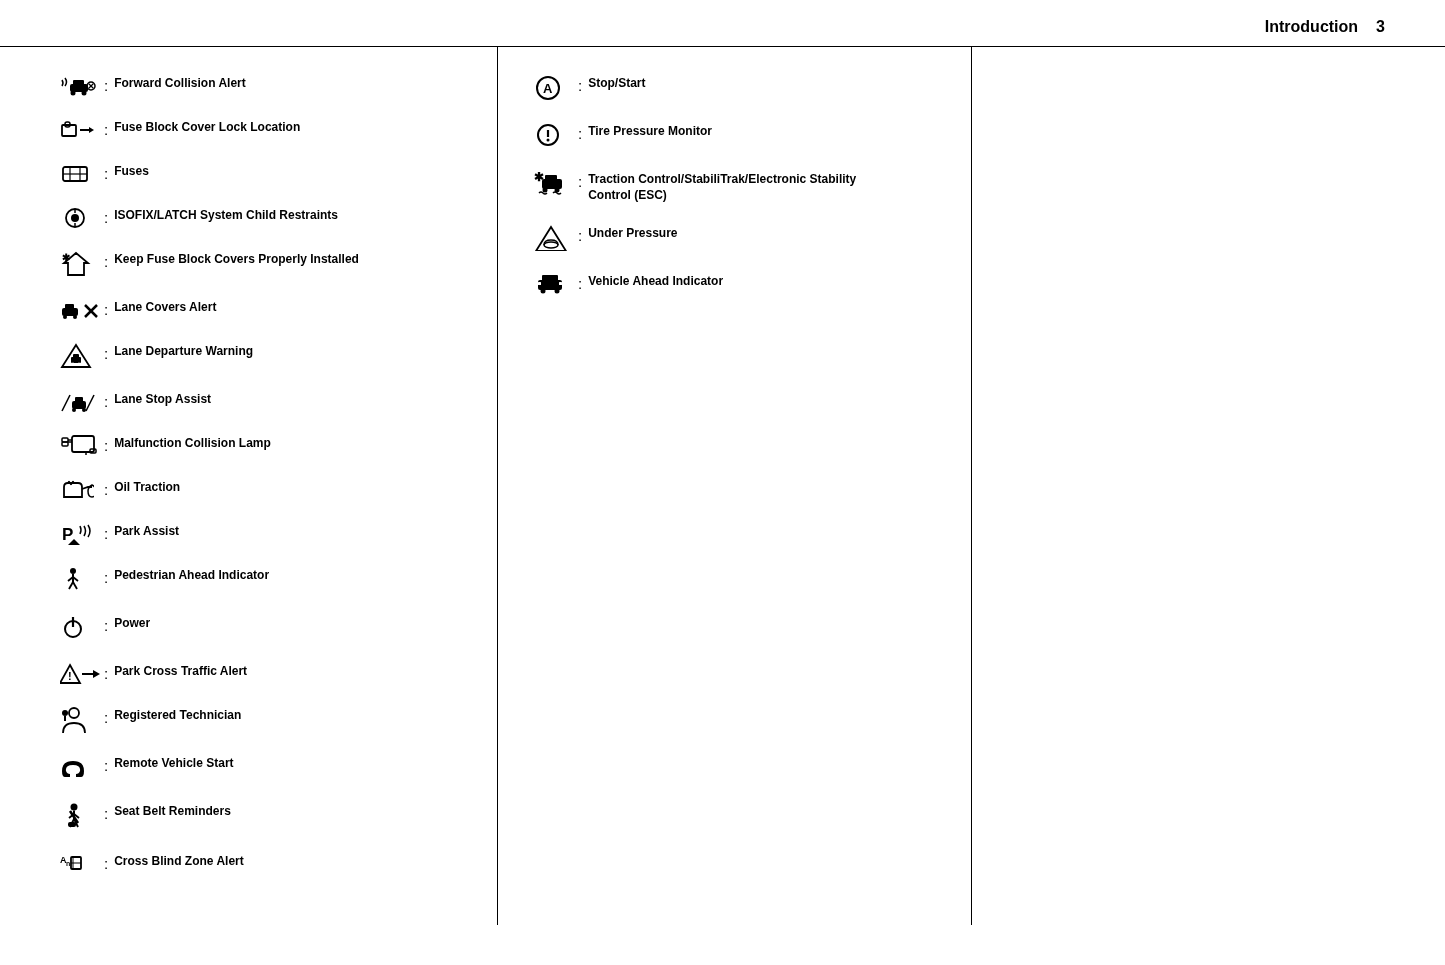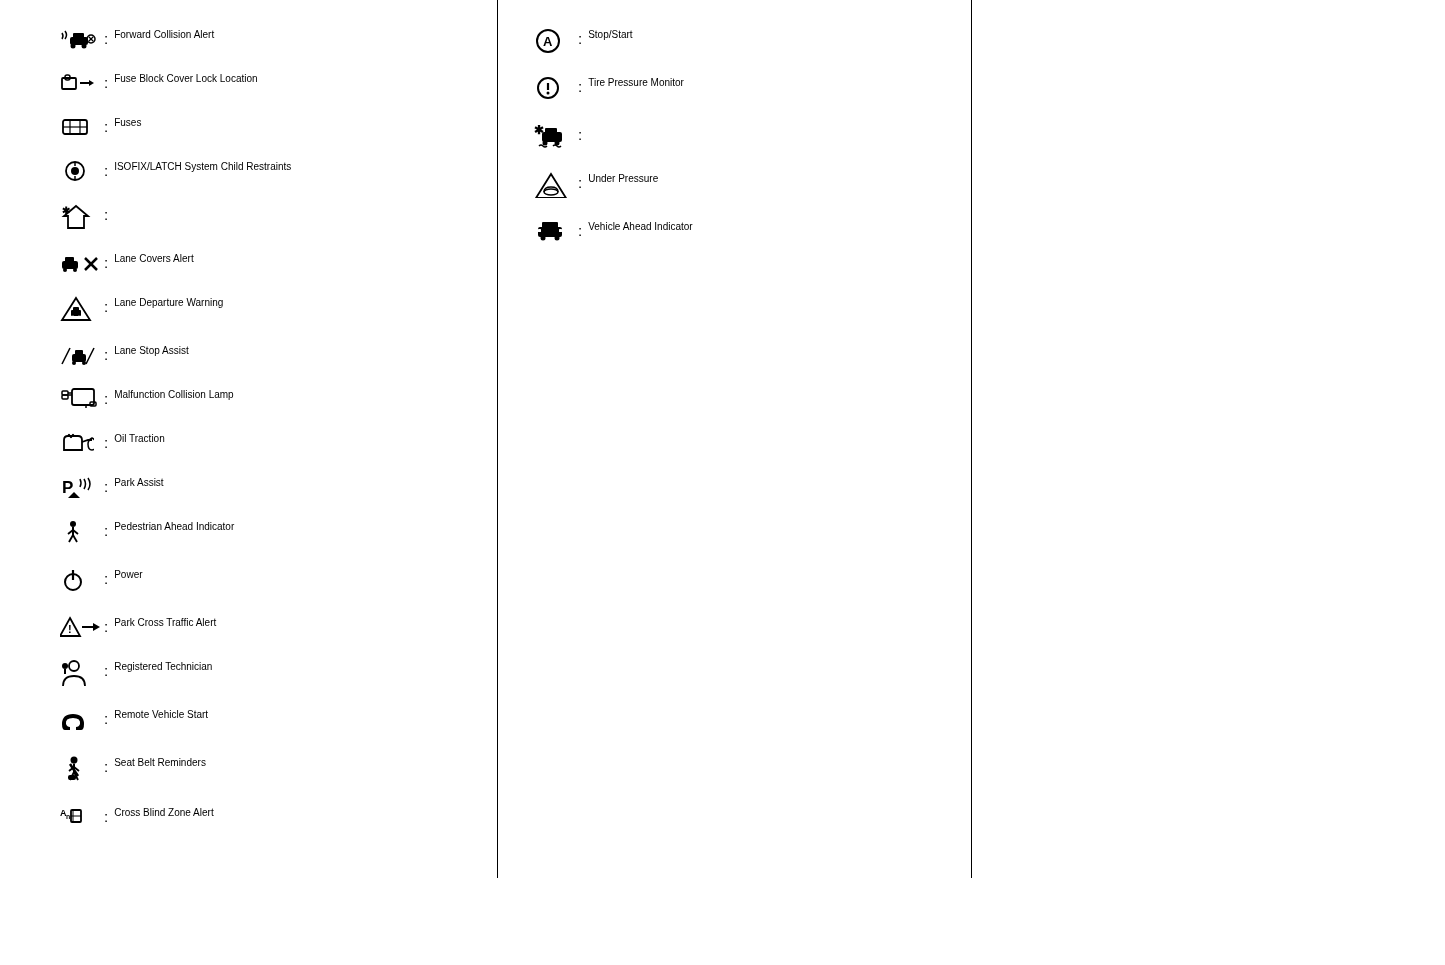--- a/index.html
+++ b/index.html
@@ -77,33 +77,38 @@
       flex-shrink: 0;
       font-weight: bold;
     }
 
     .item-colon {
       margin-right: 6px;
       flex-shrink: 0;
     }
 
     .item-label {
-      font-size: 10px;
+      font-size: 12px;
       line-height: 1.35;
+      font-weight: bold;
     }
 
     .item-label.multiline {
       max-width: 290px;
     }
   </style>
 </head>
 <body>
 
 <div class="page-container">
 
+  <div class="header">
+    <span class="header-title">Introduction</span>
+    <span class="header-page">3</span>
+  </div>
 
   <div class="content-area">
 
     <div class="column">
 
       <div class="item">
         <span class="item-icon">
           <svg width="36" height="22" viewBox="0 0 36 22" style="display:inline-block;vertical-align:middle;">
 
             <g>
@@ -171,20 +176,21 @@
       <div class="item">
         <span class="item-icon">
           <svg width="32" height="26" viewBox="0 0 32 26" style="display:inline-block;vertical-align:middle;">
 
             <polygon points="16,2 28,12 24,12 24,24 8,24 8,12 4,12" fill="none" stroke="#000" stroke-width="1.8"></polygon>
 
             <text x="2" y="10" font-size="10" font-weight="bold" fill="#000">✱</text>
           </svg>
         </span>
         <span class="item-colon">:</span>
+        <span class="item-label multiline">Keep Fuse Block Covers Properly Installed</span>
       </div>
 
       <div class="item">
         <span class="item-icon">
           <svg width="42" height="22" viewBox="0 0 42 22" style="display:inline-block;vertical-align:middle;">
 
             <rect x="2" y="9" width="16" height="8" rx="2" fill="#000"></rect>
             <rect x="5" y="5" width="9" height="6" rx="1" fill="#000"></rect>
             <circle cx="5" cy="18" r="2" fill="#000"></circle>
             <circle cx="15" cy="18" r="2" fill="#000"></circle>
@@ -423,20 +429,21 @@
             <circle cx="11" cy="19" r="2.5" fill="#000"></circle>
             <circle cx="23" cy="19" r="2.5" fill="#000"></circle>
 
             <path d="M5,22 Q7,20 9,22 Q11,24 13,22" fill="none" stroke="#000" stroke-width="1.5"></path>
             <path d="M19,22 Q21,20 23,22 Q25,24 27,22" fill="none" stroke="#000" stroke-width="1.5"></path>
 
             <text x="0" y="10" font-size="12" fill="#000">✱</text>
           </svg>
         </span>
         <span class="item-colon">:</span>
+        <span class="item-label multiline">Traction Control/StabiliTrak/Electronic Stability Control (ESC)</span>
       </div>
 
       <div class="item">
         <span class="item-icon">
           <svg width="34" height="26" viewBox="0 0 34 26" style="display:inline-block;vertical-align:middle;">
 
             <polygon points="17,2 32,26 2,26" fill="none" stroke="#000" stroke-width="1.8"></polygon>
 
             <ellipse cx="17" cy="20" rx="7" ry="3" fill="none" stroke="#000" stroke-width="1.5"></ellipse>
             <path d="M10,20 Q10,15 17,15 Q24,15 24,20" fill="none" stroke="#000" stroke-width="1.5"></path>

